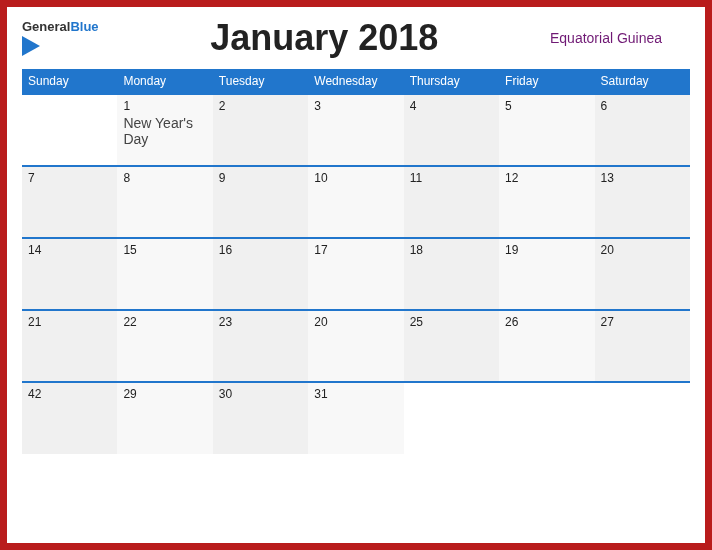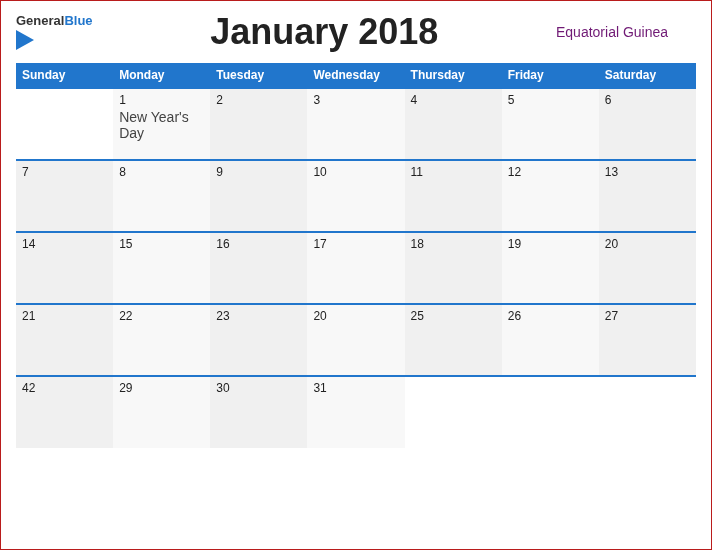--- a/index.html
+++ b/index.html
@@ -8,21 +8,21 @@
       background: #fff;
       width: 712px;
       height: 550px;
       overflow: hidden;
     }
     .calendar-container {
       width: 712px;
       height: 550px;
       background: #fff;
       padding: 10px 15px;
-      border: 1px solid #b91c1c;
+      border: 7px solid #b91c1c;
     }
     .calendar-header {
       display: flex;
       align-items: center;
       justify-content: space-between;
       margin-bottom: 10px;
     }
     .logo-area {
       display: flex;
       flex-direction: column;
@@ -67,21 +67,21 @@
       min-width: 140px;
     }
     .calendar-grid {
       width: 100%;
       border-collapse: collapse;
     }
     .calendar-grid thead tr th {
       background: #2176cc;
       color: #fff;
       font-size: 12px;
-      font-weight: bold;
+      font-weight: normal;
       padding: 5px 6px;
       text-align: left;
       border: none;
     }
     .calendar-grid tbody tr {
       border-top: 2px solid #2176cc;
     }
     .calendar-grid tbody tr td {
       background: #f5f5f5;
       vertical-align: top;

